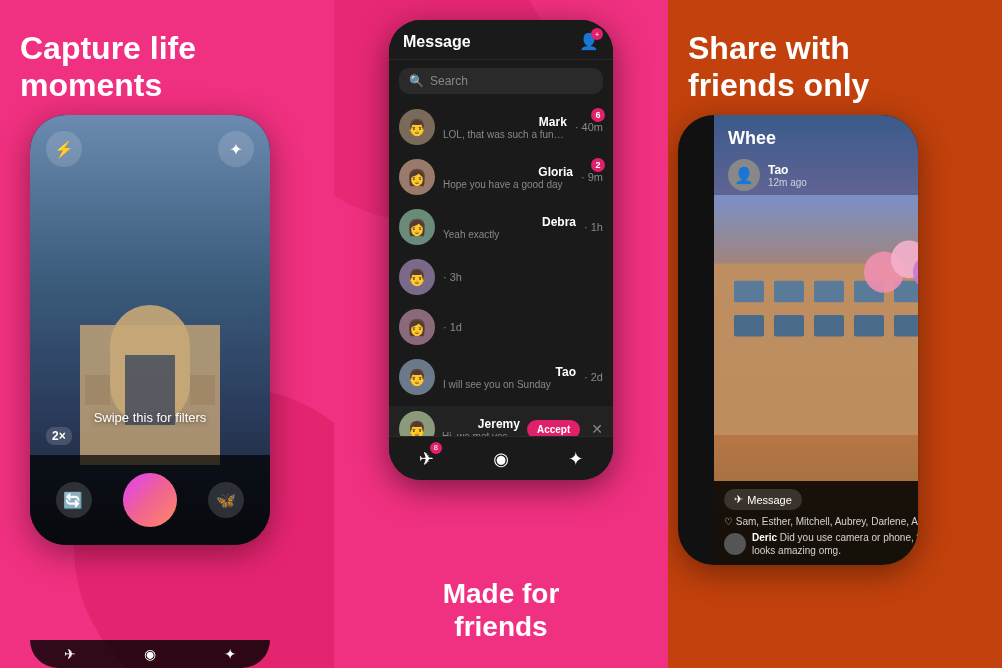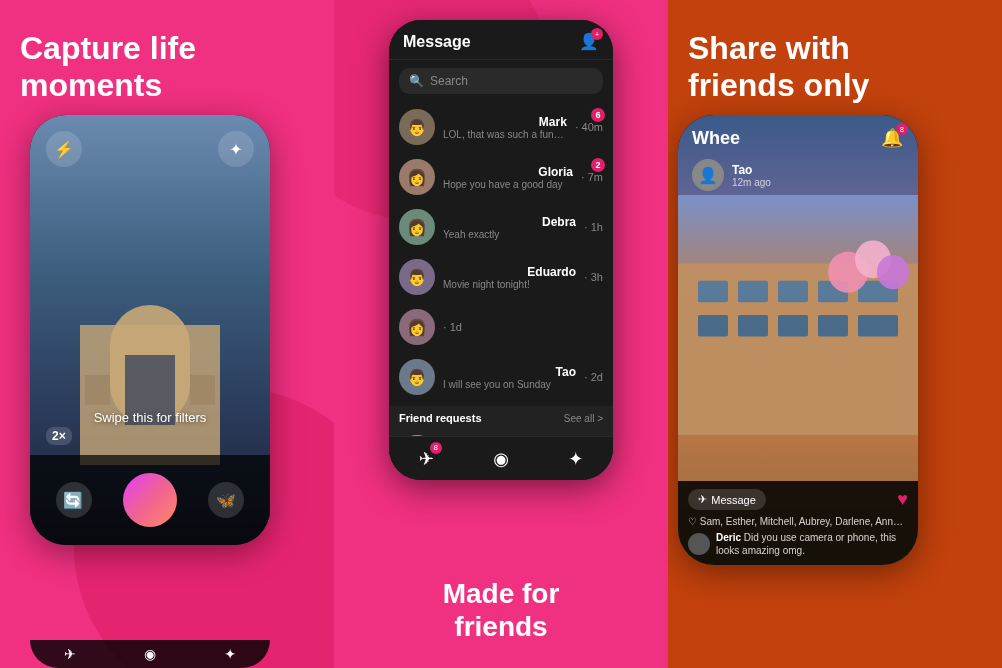--- a/index.html
+++ b/index.html
@@ -420,20 +420,21 @@
       color: white;
       font-size: 18px;
       position: relative;
     }
 
     .photo-bg {
       width: 100%;
       height: 100%;
       background: linear-gradient(180deg, #3a5a8a 0%, #7a6a9a 30%, #c97a4a 60%, #8a6a3a 100%);
       position: relative;
+      margin-left: 36px;
     }
 
     .user-chip {
       position: absolute;
       top: 44px;
       left: 14px;
       display: flex;
       align-items: center;
       gap: 8px;
       z-index: 3;
@@ -596,62 +597,54 @@
         <span class="msg-time">· 40m</span>
         <div class="badge">6</div>
       </div>
 
       <div class="msg-item">
         <div class="msg-avatar" style="background:#9a7a6a;">👩</div>
         <div class="msg-info">
           <div class="msg-name">Gloria</div>
           <div class="msg-preview">Hope you have a good day</div>
         </div>
-        <span class="msg-time">· 7m</span>
+        <span class="msg-time">· 9m</span>
         <div class="badge">2</div>
       </div>
 
       <div class="msg-item">
         <div class="msg-avatar" style="background:#6a8a7a;">👩</div>
         <div class="msg-info">
           <div class="msg-name">Debra</div>
           <div class="msg-preview">Yeah exactly</div>
         </div>
         <span class="msg-time">· 1h</span>
       </div>
 
       <div class="msg-item">
         <div class="msg-avatar" style="background:#7a6a8a;">👨</div>
-        <div class="msg-info">
-          <div class="msg-name">Eduardo</div>
-          <div class="msg-preview">Movie night tonight!</div>
-        </div>
         <span class="msg-time">· 3h</span>
       </div>
 
       <div class="msg-item">
         <div class="msg-avatar" style="background:#8a6a7a;">👩</div>
         <span class="msg-time">· 1d</span>
       </div>
 
       <div class="msg-item">
         <div class="msg-avatar" style="background:#6a7a8a;">👨</div>
         <div class="msg-info">
           <div class="msg-name">Tao</div>
           <div class="msg-preview">I will see you on Sunday</div>
         </div>
         <span class="msg-time">· 2d</span>
       </div>
     </div>
 
     <div style="background:#222; margin-top:4px;">
-      <div class="friend-requests">
-        <span class="fr-label">Friend requests</span>
-        <span class="fr-see-all">See all &gt;</span>
-      </div>
 
       <div class="fr-item">
         <div class="msg-avatar" style="background:#8a9a7a;">👨</div>
         <div class="msg-info">
           <div class="msg-name">Jeremy</div>
           <div class="msg-preview">Hi, we met yesterday. 3h</div>
         </div>
         <button class="accept-btn">Accept</button>
         <span class="dismiss-btn">✕</span>
       </div>

